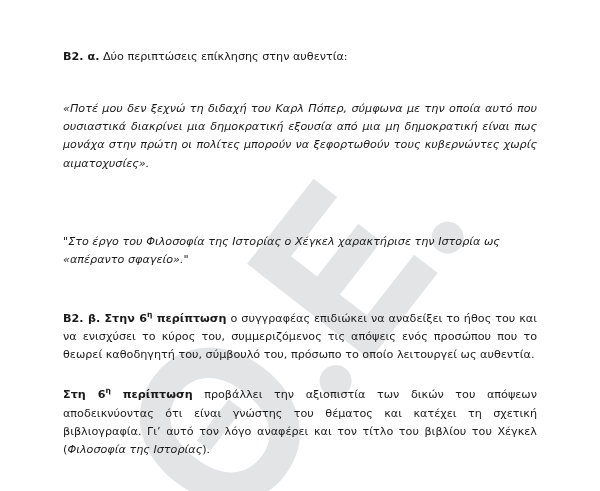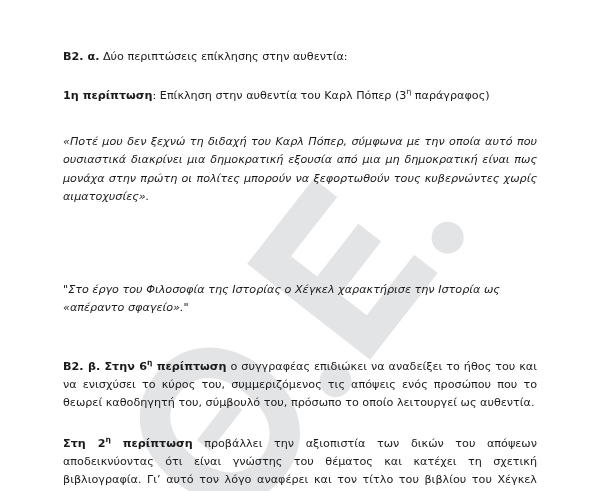--- a/index.html
+++ b/index.html
@@ -57,21 +57,20 @@
     line-height: 1.62;
     color: #1a1a1a;
     text-align: left;
   }
   .para.justify {
     text-align: justify;
     text-justify: inter-word;
   }
   .para.italic {
     font-style: italic;
-    margin-top: 15px;
   }
 
   
   .gap-head   { height: 21px; }
   .gap-quote  { height: 13px; }
   .gap-big    { height: 47px; }
   .gap-sec    { height: 41px; }
   .gap-mid    { height: 22px; }
 
   b, .b {
@@ -147,35 +146,34 @@
       </g>
     </svg>
   </div>
 
   <div class="content">
 
     <p class="para"><b>Β2. α.</b><span>  Δύο περιπτώσεις επίκλησης στην αυθεντία:</span></p>
 
     <div class="gap-head"></div>
 
-    <p class="para"><b>1η περίπτωση</b><span>: Επίκληση στην αυθεντία του Καρλ Πόπερ (3</span><span class="sup">η</span><span> παράγραφος)</span></p>
 
     <div class="gap-quote"></div>
 
     <p class="para italic justify">«Ποτέ μου δεν ξεχνώ τη διδαχή του Καρλ Πόπερ, σύμφωνα με την οποία αυτό που ουσιαστικά διακρίνει μια δημοκρατική εξουσία από μια μη δημοκρατική είναι πως μονάχα στην πρώτη οι πολίτες μπορούν να ξεφορτωθούν τους κυβερνώντες χωρίς αιματοχυσίες».</p>
 
     <div class="gap-big"></div>
 
 
     <div class="gap-quote"></div>
 
     <p class="para italic">"Στο έργο του Φιλοσοφία της Ιστορίας ο Χέγκελ  χαρακτήρισε την Ιστορία ως «απέραντο σφαγείο»."</p>
 
     <div class="gap-sec"></div>
 
     <p class="para justify"><b><span>Β2. β. Στην 6</span><span class="sup">η</span><span> περίπτωση</span></b><span> ο συγγραφέας επιδιώκει να αναδείξει το ήθος του και να ενισχύσει το κύρος του, συμμεριζόμενος τις απόψεις ενός προσώπου που το θεωρεί καθοδηγητή του, σύμβουλό του, πρόσωπο το οποίο λειτουργεί ως αυθεντία.</span></p>
 
     <div class="gap-mid"></div>
 
-    <p class="para justify"><b><span>Στη 2</span><span class="sup">η</span><span> περίπτωση</span></b><span> προβάλλει την αξιοπιστία των δικών του απόψεων αποδεικνύοντας ότι είναι γνώστης του θέματος και κατέχει τη σχετική βιβλιογραφία. Γι’ αυτό τον λόγο αναφέρει και τον τίτλο του βιβλίου του Χέγκελ (</span><i>Φιλοσοφία της Ιστορίας</i><span>).</span></p>
+    <p class="para justify"><b><span>Στη 6</span><span class="sup">η</span><span> περίπτωση</span></b><span> προβάλλει την αξιοπιστία των δικών του απόψεων αποδεικνύοντας ότι είναι γνώστης του θέματος και κατέχει τη σχετική βιβλιογραφία. Γι’ αυτό τον λόγο αναφέρει και τον τίτλο του βιβλίου του Χέγκελ (</span><i>Φιλοσοφία της Ιστορίας</i><span>).</span></p>
 
   </div>
 </div>
 
 </body></html>

